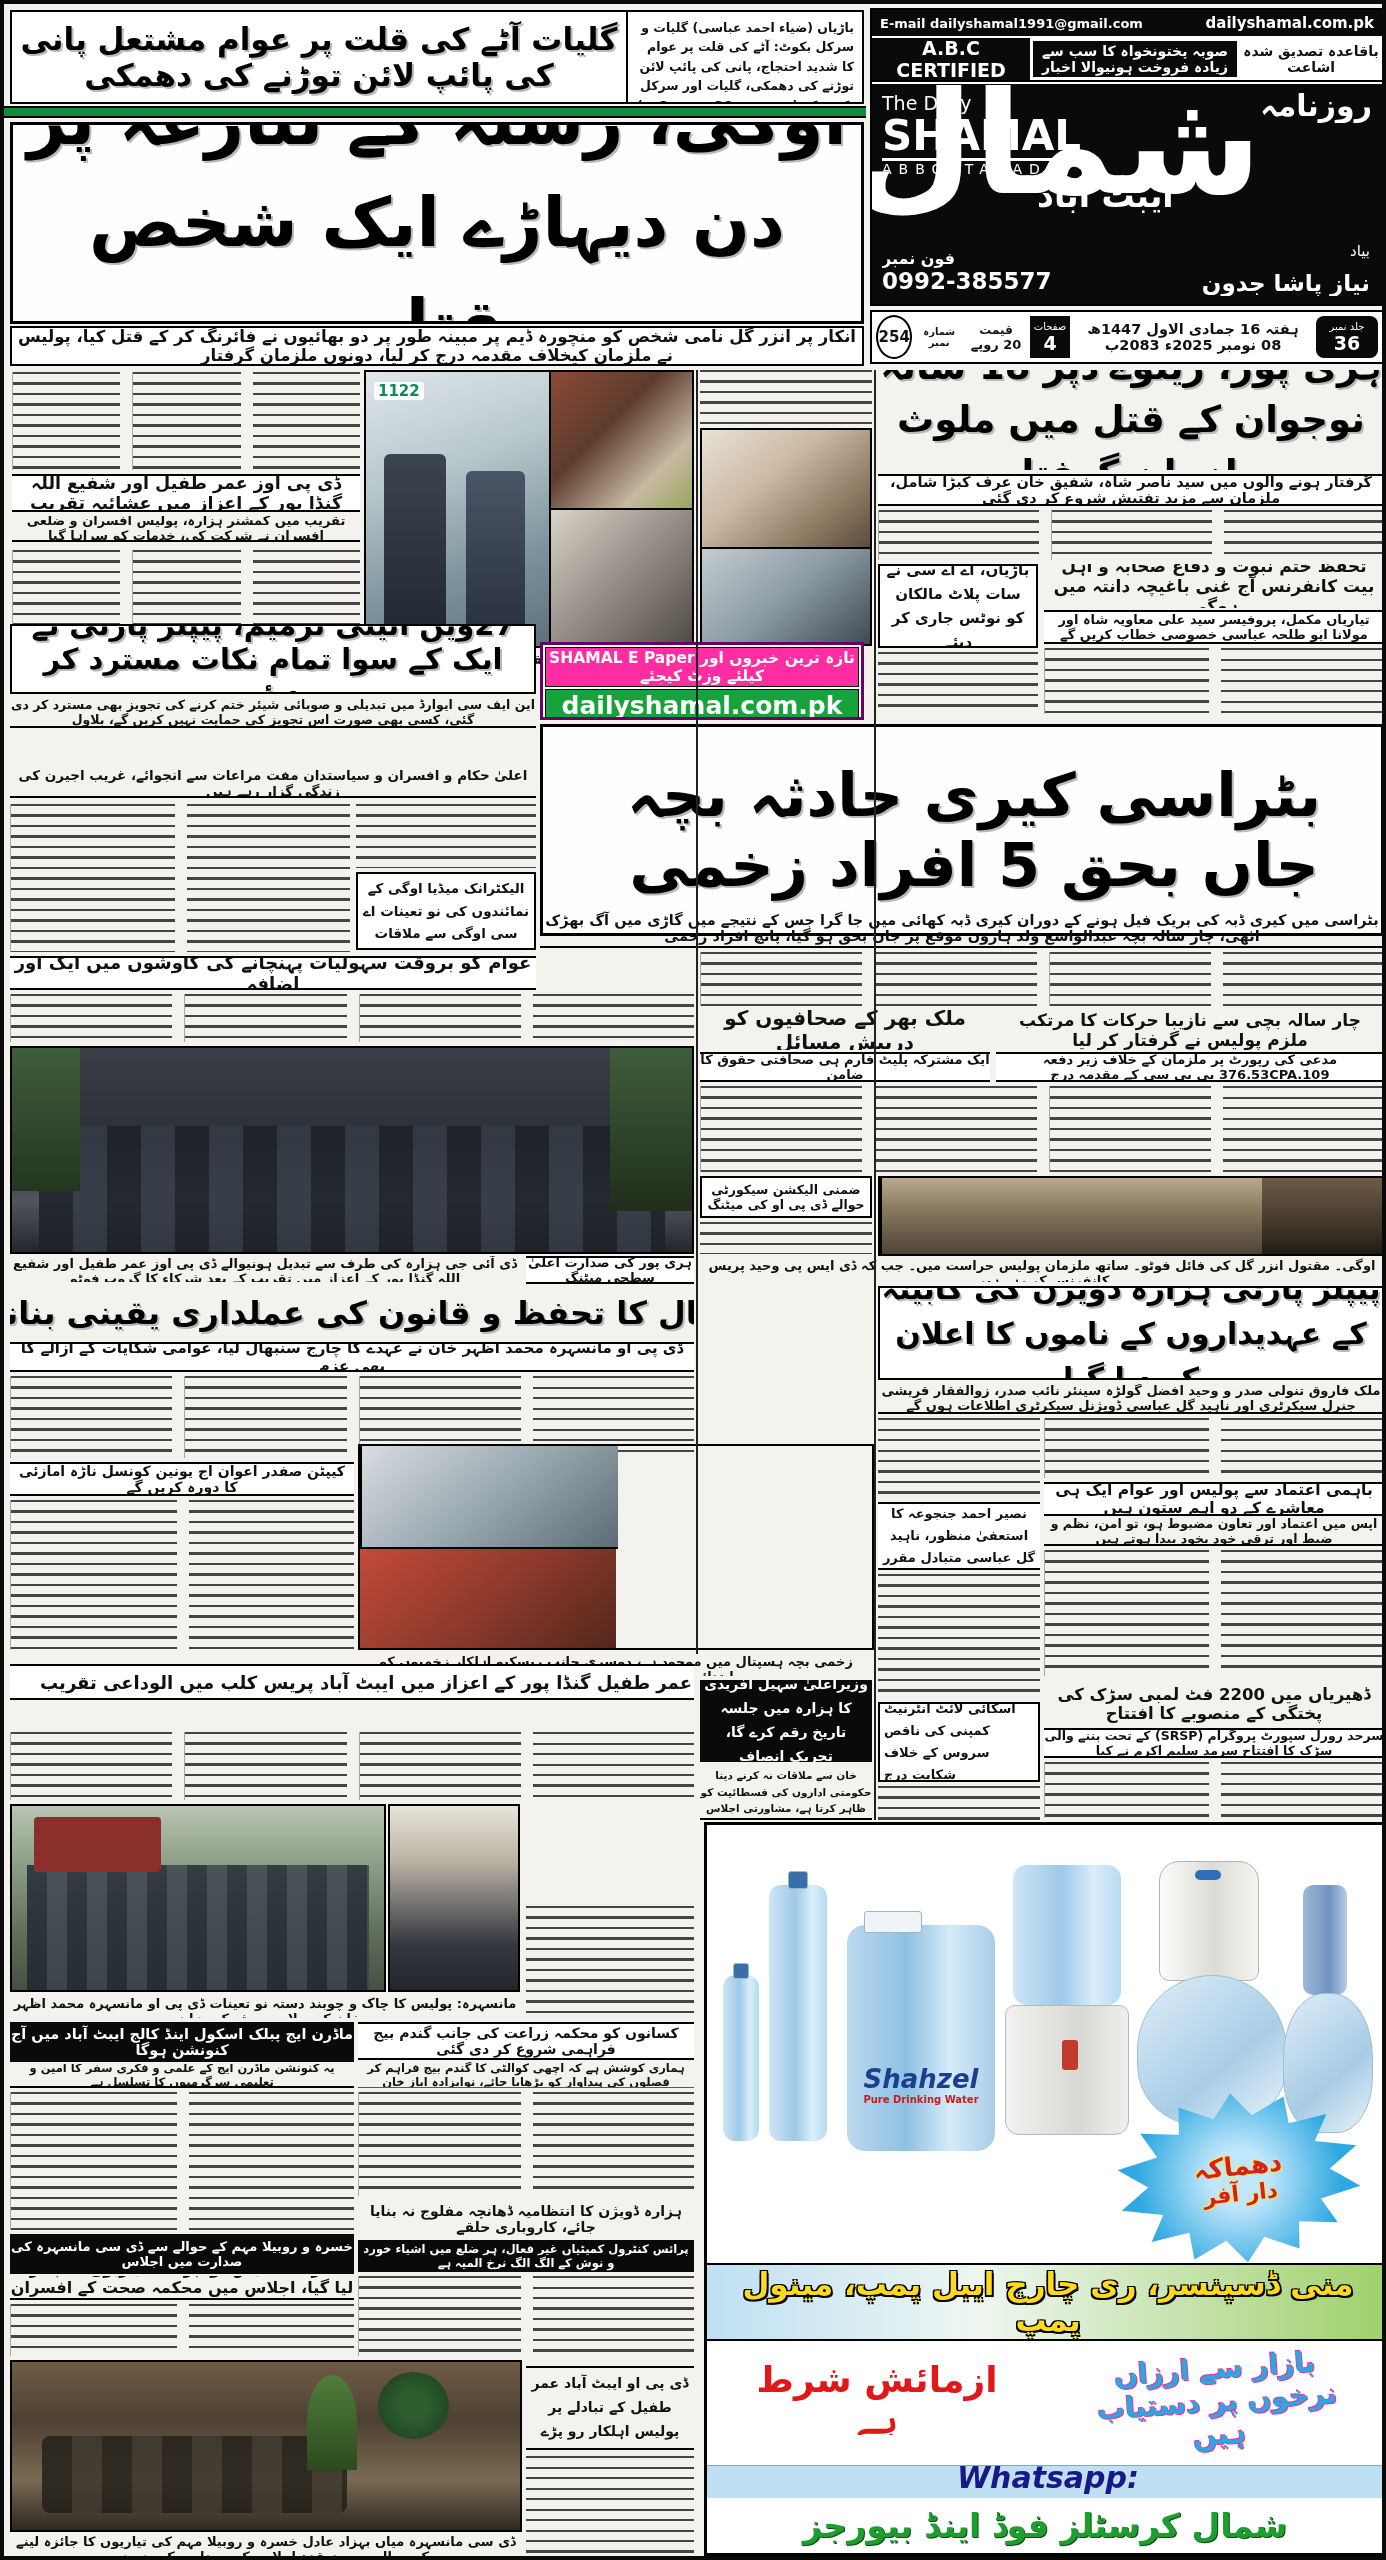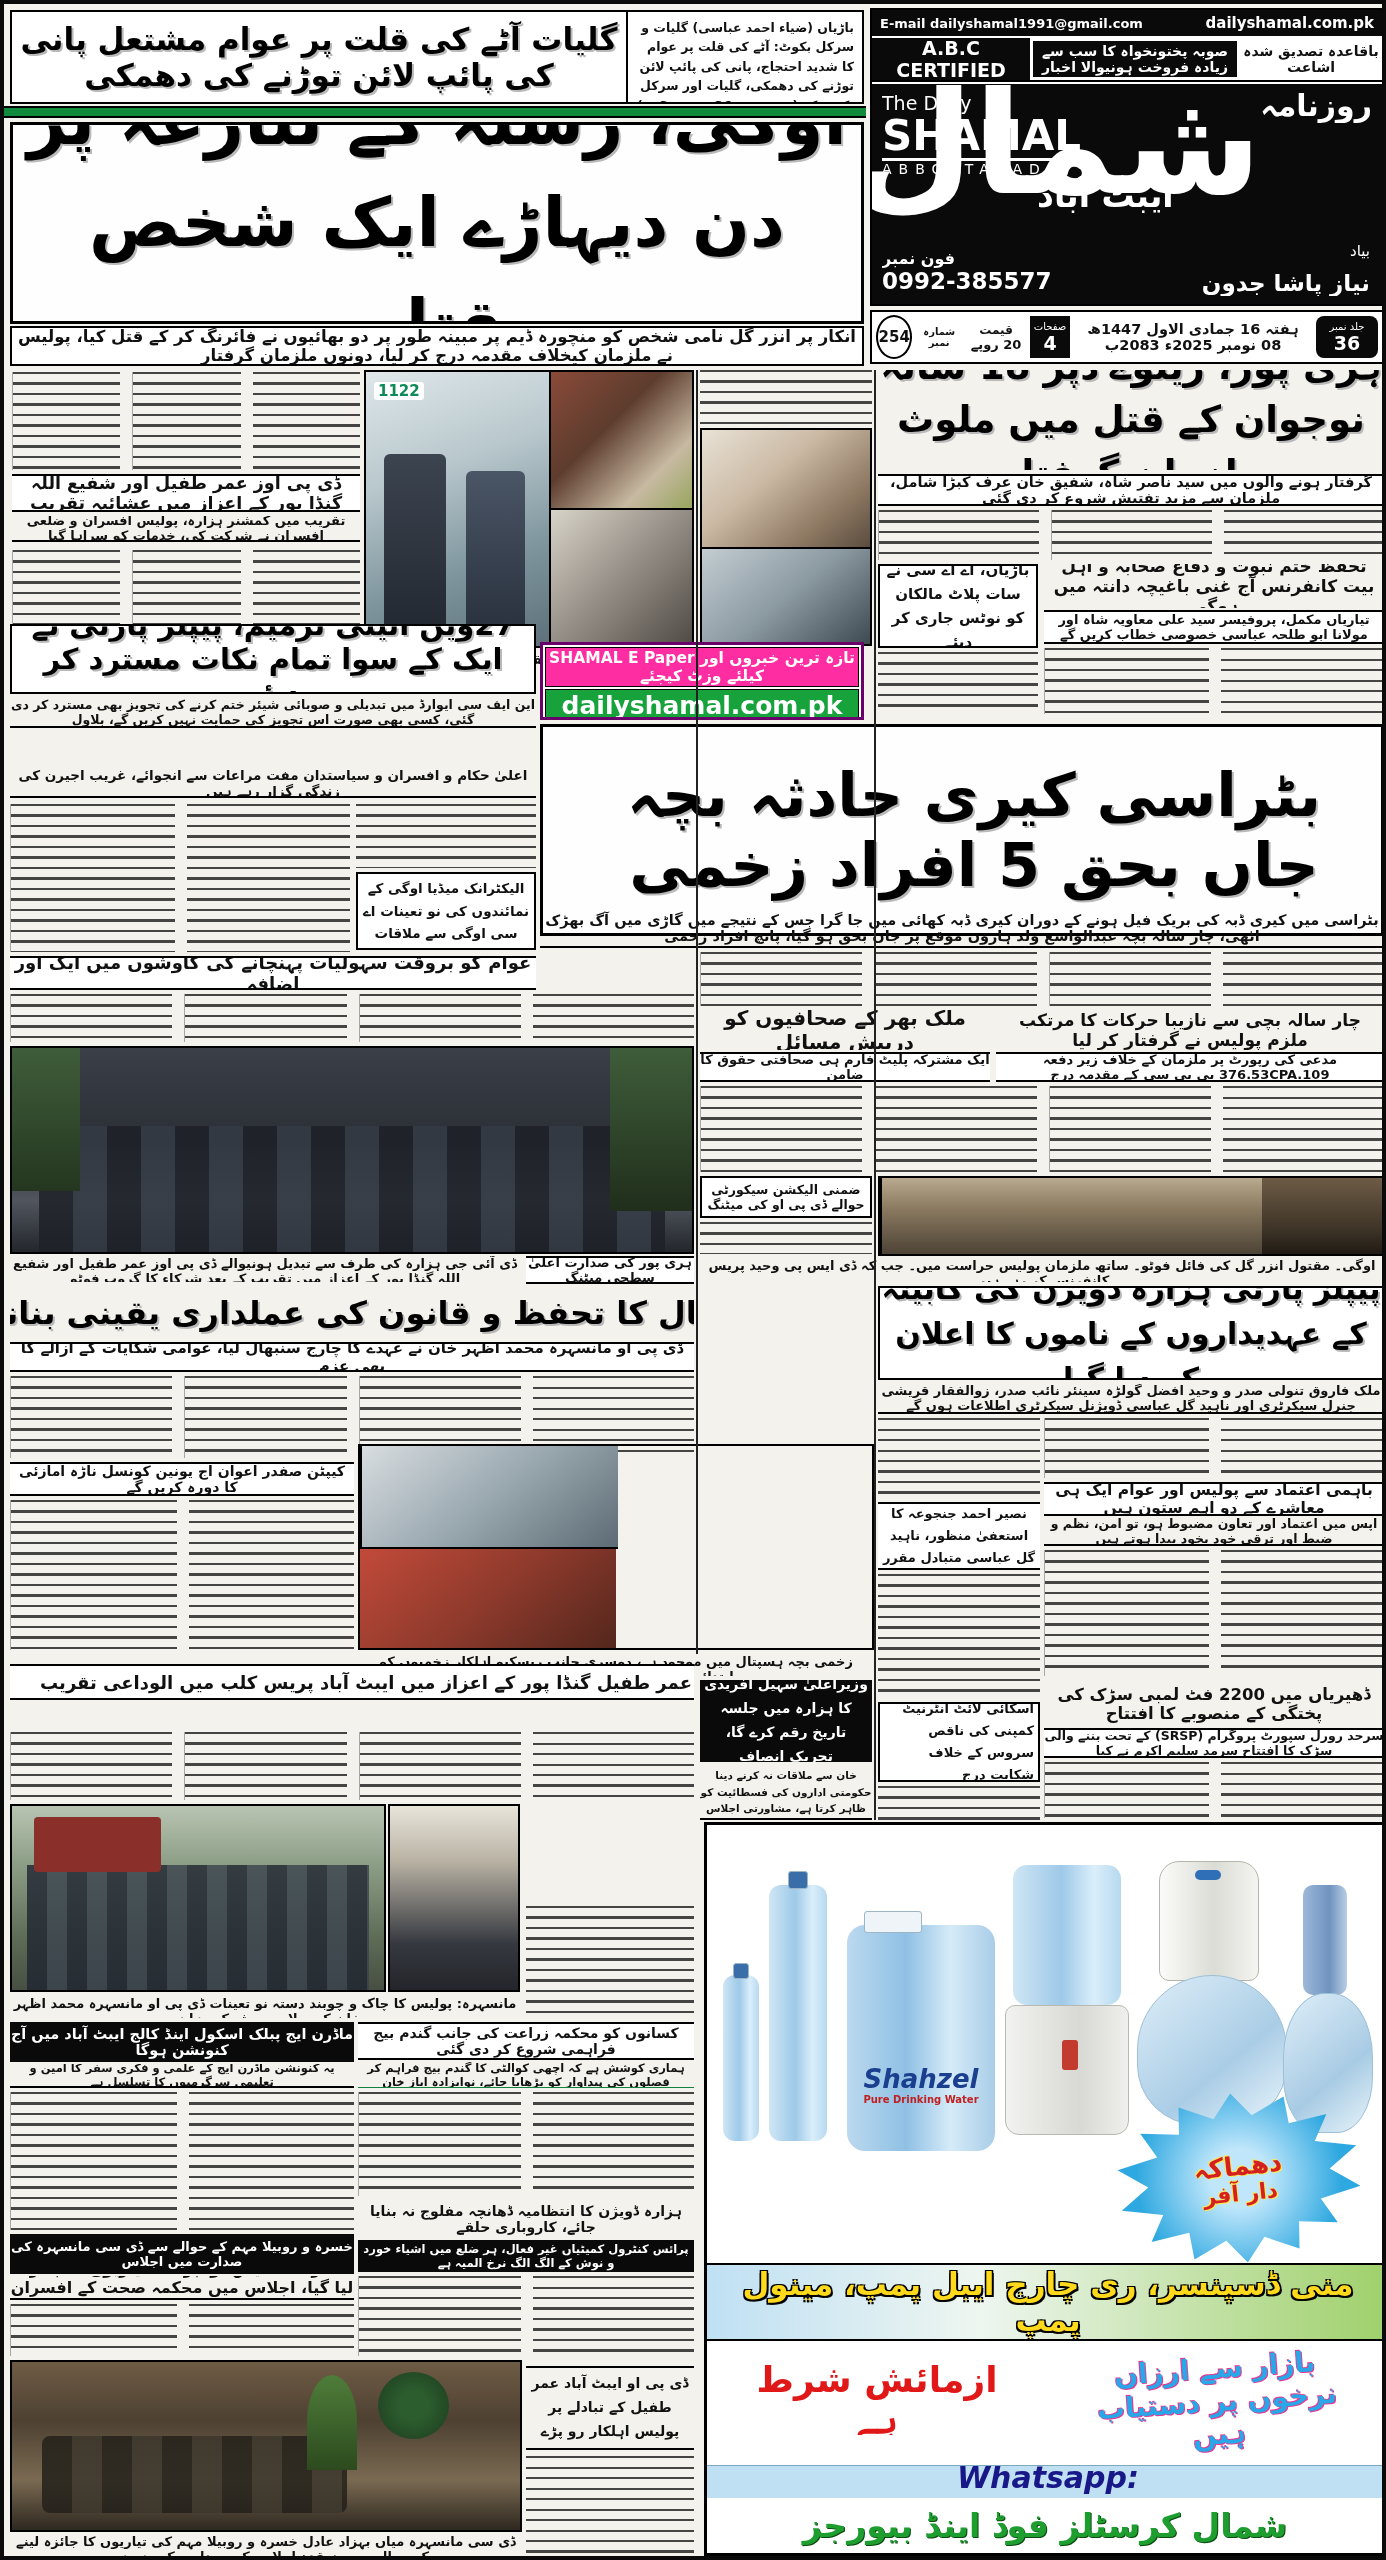--- a/index.html
+++ b/index.html
@@ -295,21 +295,21 @@
   </div>
   <div class="abs cap ur" style="left:354px;top:1650px;width:516px;height:22px;">زخمی بچہ ہسپتال میں موجود ہے، دوسری جانب ریسکیو اہلکار زخمیوں کو ابتدائی طبی امداد فراہم کر رہے ہیں</div>
 
   <div class="abs inv ctr" style="left:696px;top:1676px;width:172px;height:82px;padding:4px;">
     <div class="ur b" style="font-size:14px;line-height:1.7;text-align:center;">وزیراعلیٰ سہیل آفریدی کا ہزارہ میں جلسہ تاریخ رقم کرے گا، تحریک انصاف</div>
   </div>
   <div class="abs ctr" style="left:696px;top:1762px;width:172px;height:54px;border-bottom:2px solid #000;">
     <div class="ur b" style="font-size:10.5px;line-height:1.6;text-align:center;">وزیراعلیٰ کو چیئرمین عمران خان سے ملاقات نہ کرنے دینا حکومتی اداروں کی فسطائیت کو ظاہر کرتا ہے، مشاورتی اجلاس سے مقررین کا خطاب</div>
   </div>
   <div class="abs box ctr" style="left:874px;top:1698px;width:162px;height:80px;padding:4px;">
-    <div class="ur b" style="font-size:13px;line-height:1.7;text-align:right;">اسکائی لائٹ انٹرنیٹ کمپنی کی ناقص سروس کے خلاف شکایت درج</div>
+    <div class="ur b" style="font-size:13px;line-height:1.7;text-align:left;">اسکائی لائٹ انٹرنیٹ کمپنی کی ناقص سروس کے خلاف شکایت درج</div>
   </div>
   <div class="abs gk" style="left:874px;top:1782px;width:162px;height:34px;"></div>
   <div class="abs ctr" style="left:1040px;top:1678px;width:340px;height:44px;">
     <div class="ur b" style="font-size:16.5px;">ڈھیریاں میں 2200 فٹ لمبی سڑک کی پختگی کے منصوبے کا افتتاح</div>
   </div>
   <div class="abs ctr rule" style="left:1040px;top:1724px;width:340px;height:30px;">
     <div class="ur b" style="font-size:12.5px;">سرحد رورل سپورٹ پروگرام (SRSP) کے تحت بننے والی سڑک کا افتتاح سرمد سلیم اکرم نے کیا</div>
   </div>
   <div class="abs gkwrap" style="left:1040px;top:1758px;width:340px;height:56px;">
     <div class="gk"></div>

